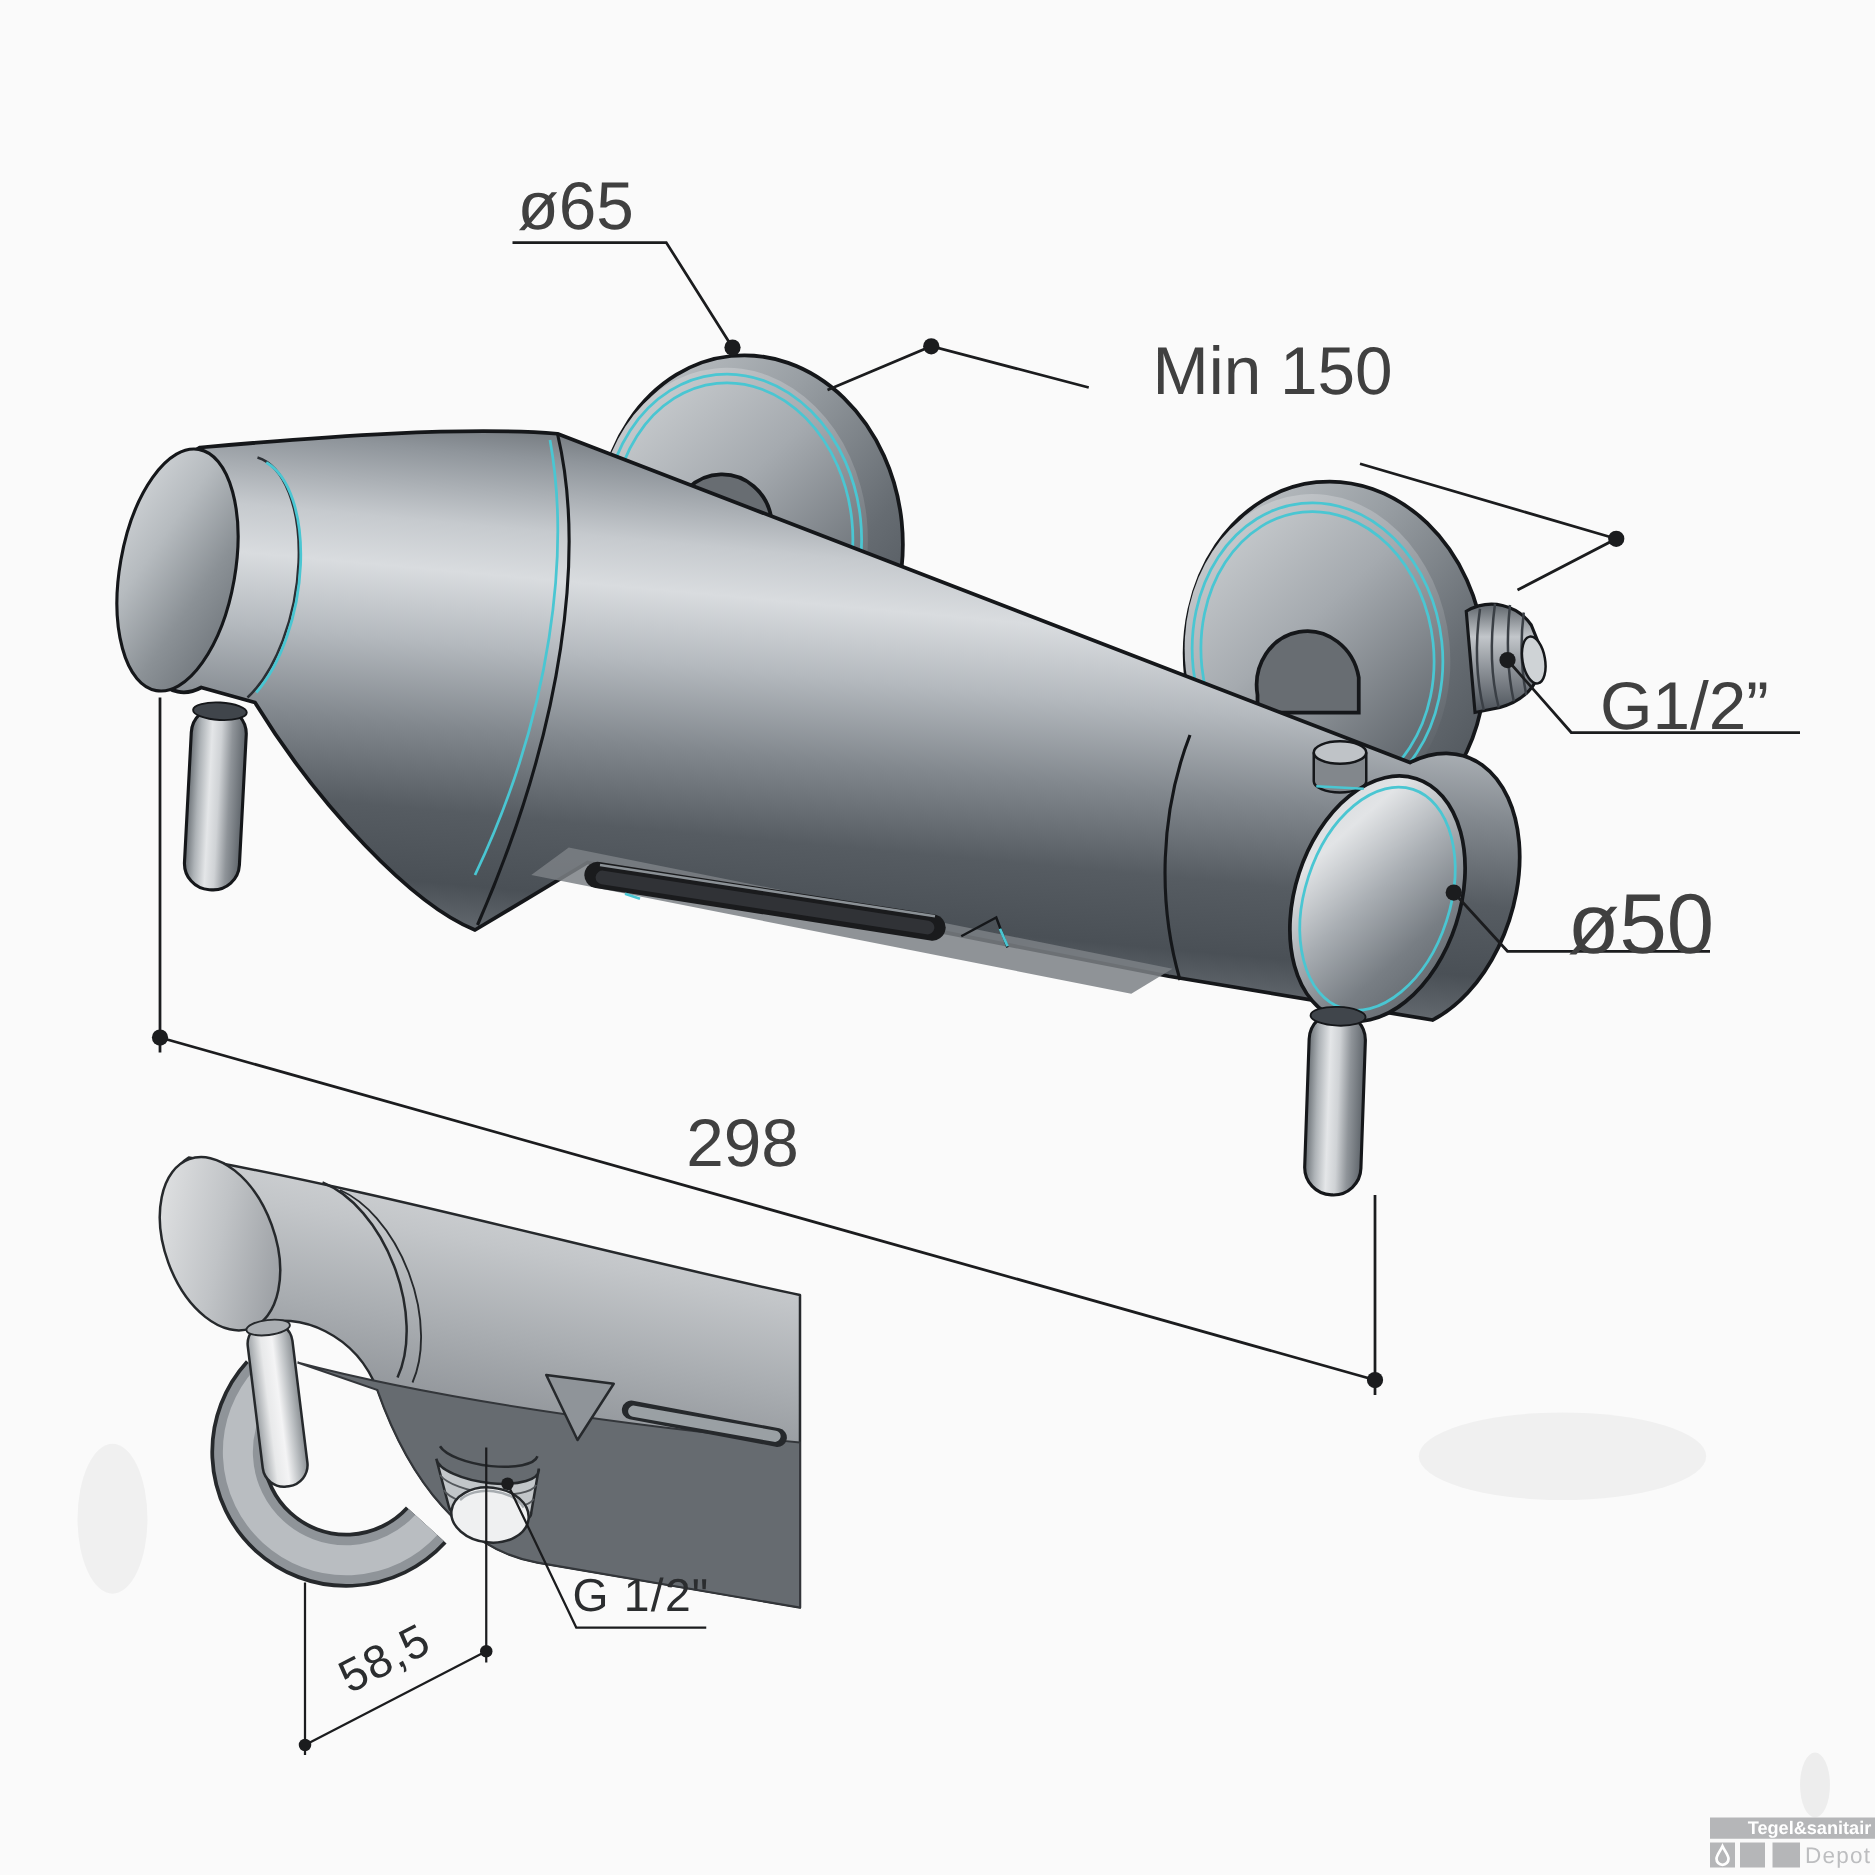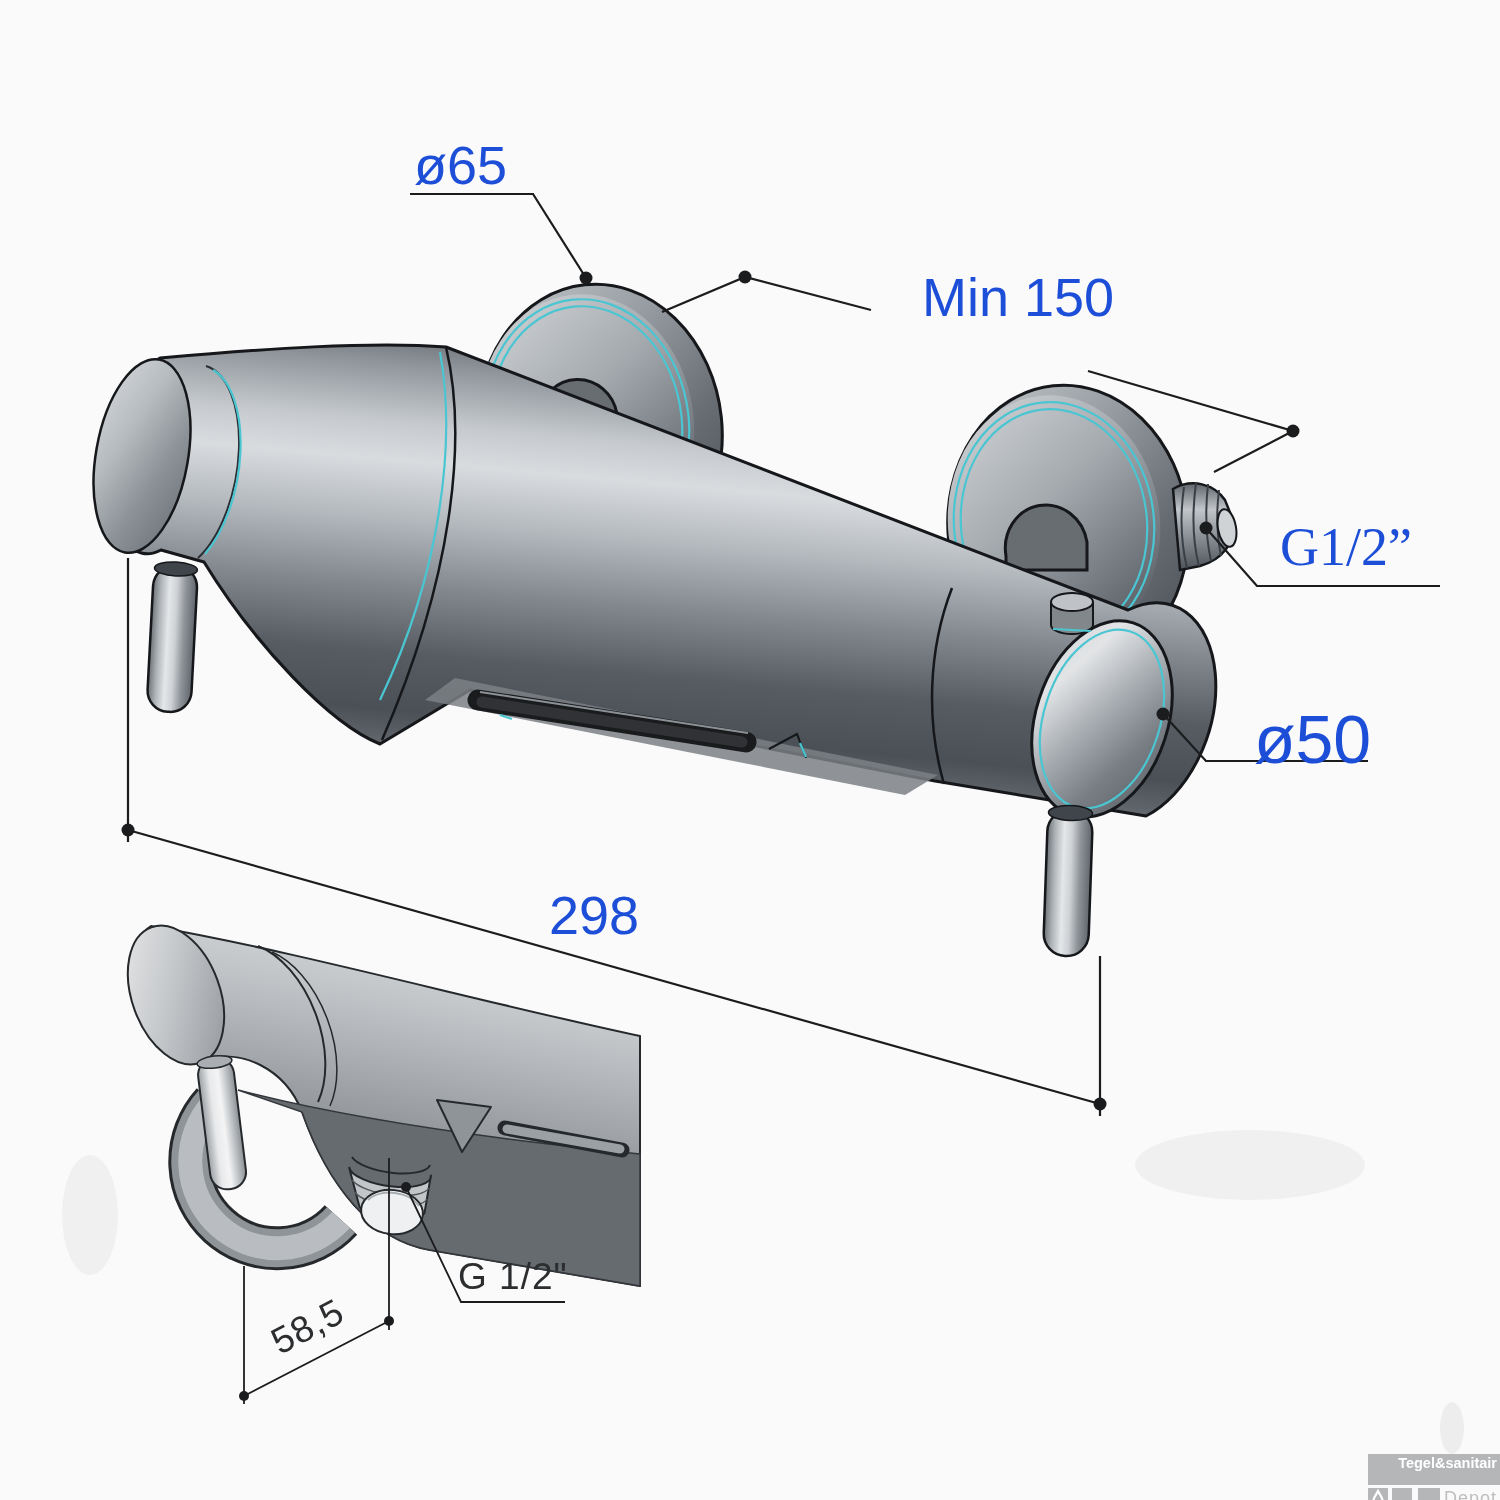--- a/index.html
+++ b/index.html
@@ -6,45 +6,45 @@
   .canvas{
     position:relative;
     width:1500px;height:1500px;
     background:#fafafa;
     overflow:hidden;
     font-family:"Liberation Sans","DejaVu Sans",sans-serif;
   }
   .canvas svg{position:absolute;left:0;top:0;}
   .dim-label{
     position:absolute;
-    color:#1d4ed8;
+    color:#404040;
     font-size:54px;
     line-height:1.15;
     white-space:nowrap;
     letter-spacing:0px;
   }
   .dim-label.small{
     font-size:37px;
     color:#2b2d2f;
     letter-spacing:1px;
   }
   #lab-d65{left:414px;top:134px;}
   #lab-minmax{left:877px;top:264px;line-height:67px;margin-left:45px;}
-  #lab-g12{left:1280px;top:516px;font-family:Liberation Serif, serif;}
+  #lab-g12{left:1280px;top:534px;}
   #lab-d50{left:1254px;top:700px;font-size:68px;text-align:right;}
   #lab-298{left:549px;top:884px;}
   #lab-g12d{left:458px;top:1256px;}
   #lab-585{
     left:253px;top:1306px;width:110px;text-align:center;
     transform:rotate(-27.5deg);
   }
   
   .logo{position:absolute;left:1368px;top:1454px;width:132px;}
   .logo-bar{
-    width:132px;height:31px;background:#b5b6b8;
+    width:132px;height:17px;background:#b5b6b8;
     color:#ffffff;font-weight:bold;font-size:14.5px;line-height:19px;
     text-align:right;padding-right:3px;box-sizing:border-box;
     letter-spacing:0px;
   }
   .logo-row{position:relative;height:22px;margin-top:3px;}
   .logo-sq{position:absolute;top:0;height:20px;background:#b5b6b8;}
   .sq1{left:0;width:20px;}
   .sq2{left:24px;width:20px;}
   .sq3{left:50px;width:22px;}
   .logo-depot{

